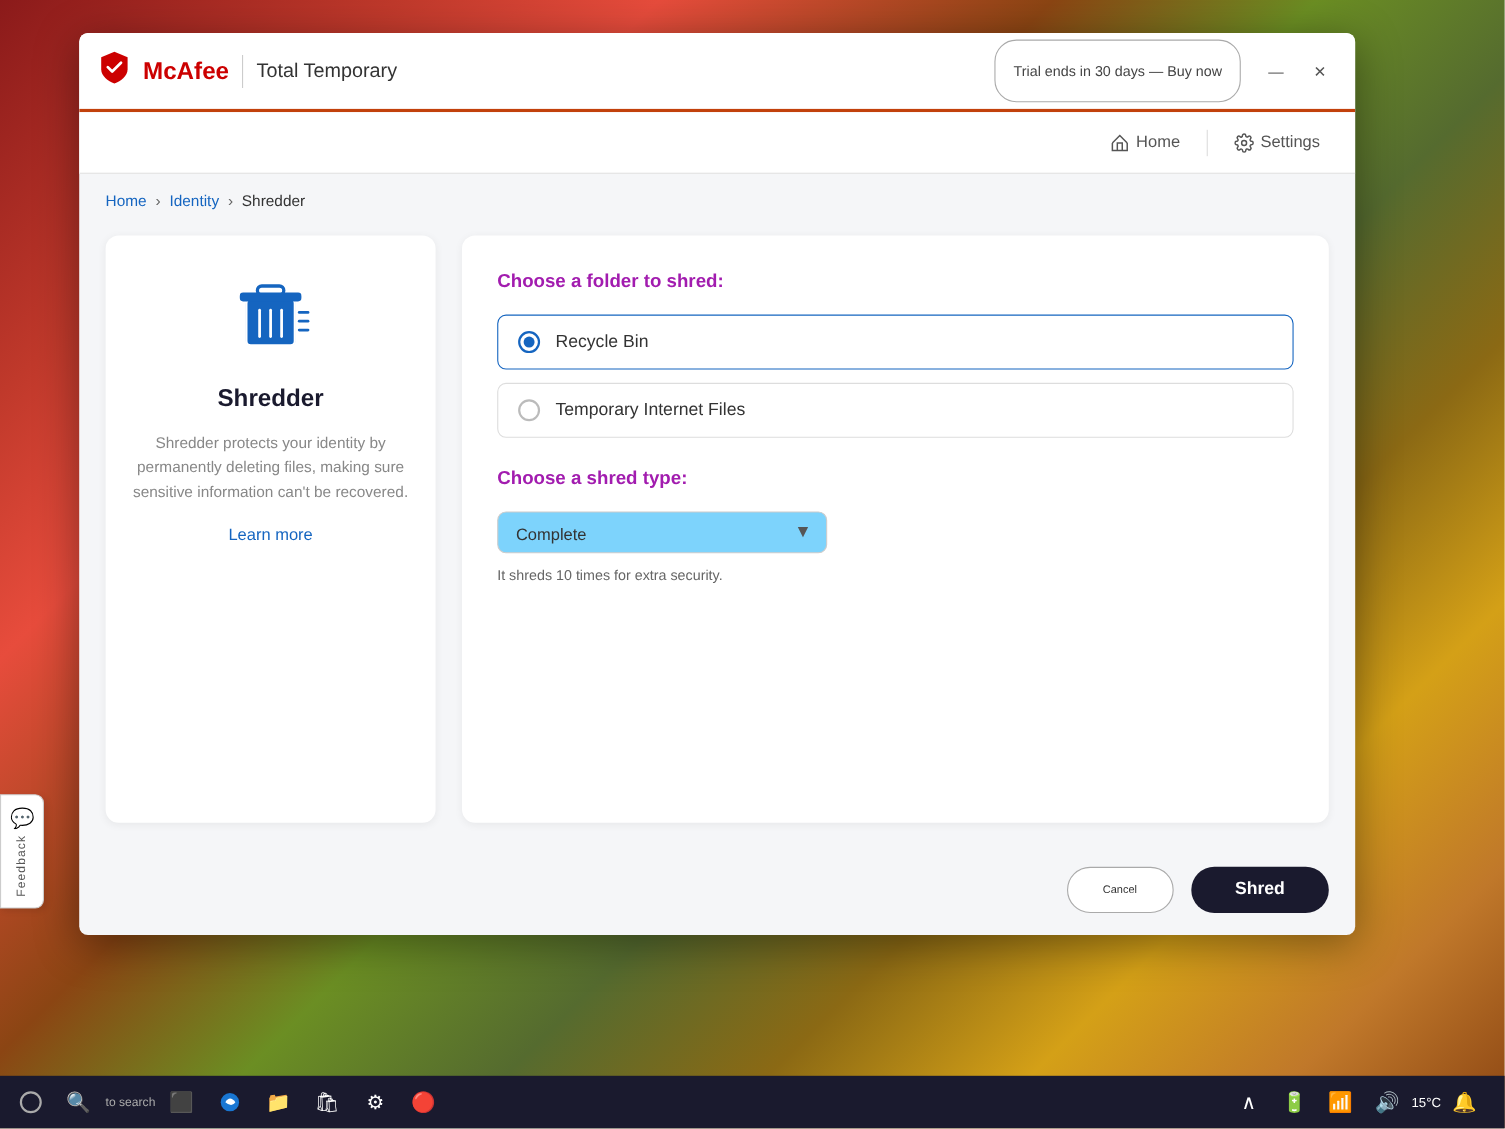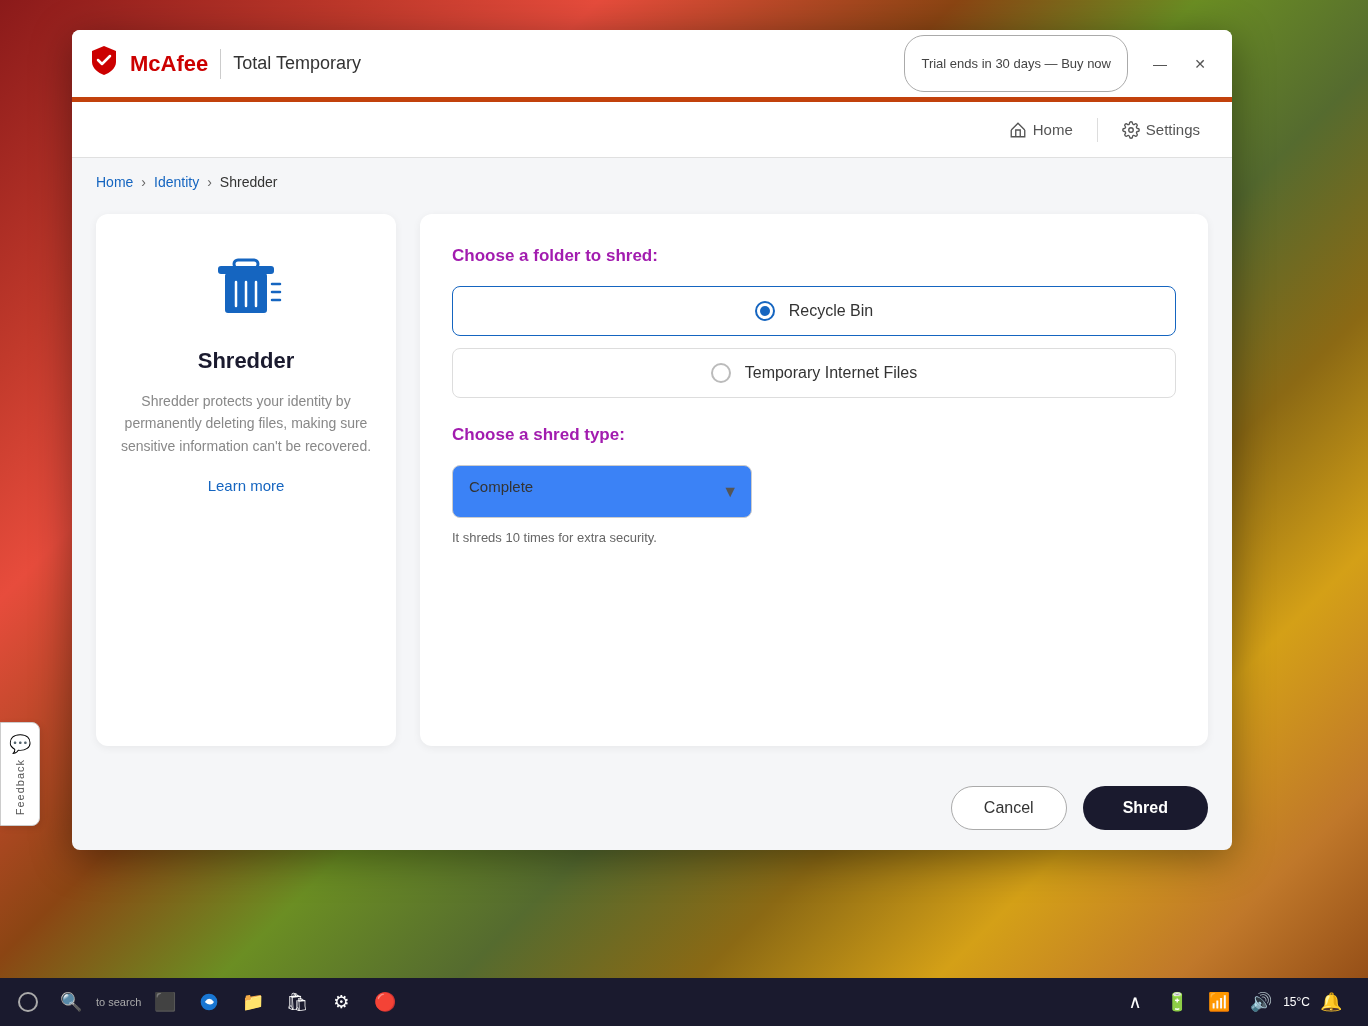--- a/index.html
+++ b/index.html
@@ -87,21 +87,21 @@
       overflow: hidden;
     }
 
     
     .title-bar {
       background: white;
       display: flex;
       align-items: center;
       padding: 0 16px;
       height: 72px;
-      border-bottom: 5px solid #c2410c;
+      border-bottom: 3px solid #c2410c;
       flex-shrink: 0;
     }
     .mcafee-logo {
       display: flex;
       align-items: center;
       gap: 10px;
     }
     .mcafee-shield {
       color: #CC0000;
       font-size: 28px;
@@ -265,21 +265,20 @@
       display: flex;
       align-items: center;
       gap: 14px;
       padding: 14px 18px;
       border: 1.5px solid #ddd;
       border-radius: 8px;
       margin-bottom: 12px;
       cursor: pointer;
       font-size: 16px;
       color: #333;
-      justify-content: center;
     }
     .radio-option.selected {
       border-color: #1565C0;
     }
     .radio-circle {
       width: 20px;
       height: 20px;
       border-radius: 50%;
       border: 2px solid #bbb;
       display: flex;
@@ -300,27 +299,27 @@
     .shred-type-section {
       margin-top: 15px;
     }
     .shred-type-select-wrap {
       position: relative;
       width: 300px;
       margin-bottom: 12px;
     }
     .shred-type-select {
       width: 100%;
-      padding: 12px 40px 22px 16px;
+      padding: 12px 40px 7px 16px;
       border: 1.5px solid #ccc;
       border-radius: 8px;
       font-size: 15px;
       color: #333;
       appearance: none;
-      background: #3b82f6;
+      background: #7dd3fc;
       cursor: pointer;
       outline: none;
     }
     .select-arrow {
       position: absolute;
       right: 14px;
       top: 50%;
       transform: translateY(-50%);
       pointer-events: none;
       color: #555;
@@ -336,21 +335,21 @@
       justify-content: flex-end;
       gap: 16px;
       padding: 16px 24px 20px;
       flex-shrink: 0;
     }
     .btn-cancel {
       padding: 12px 32px;
       border-radius: 24px;
       border: 1.5px solid #aaa;
       background: white;
-      font-size: 16px;
+      font-size: 10px;
       color: #333;
       cursor: pointer;
     }
     .btn-shred {
       padding: 12px 40px;
       border-radius: 24px;
       border: none;
       background: #1a1a2e;
       color: white;
       font-size: 16px;

